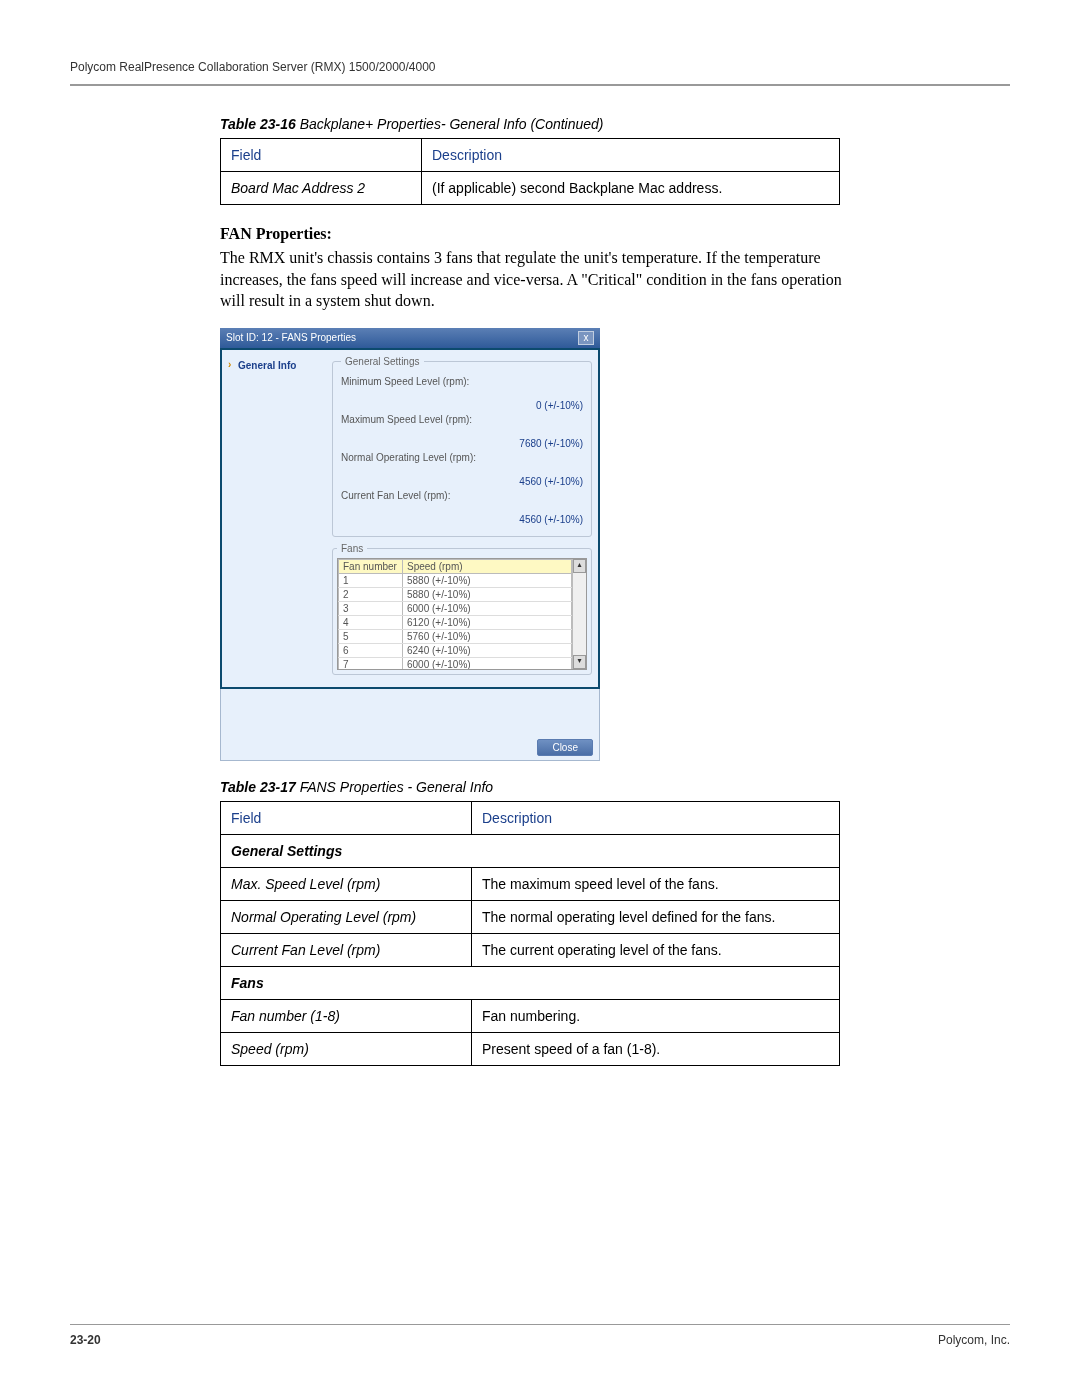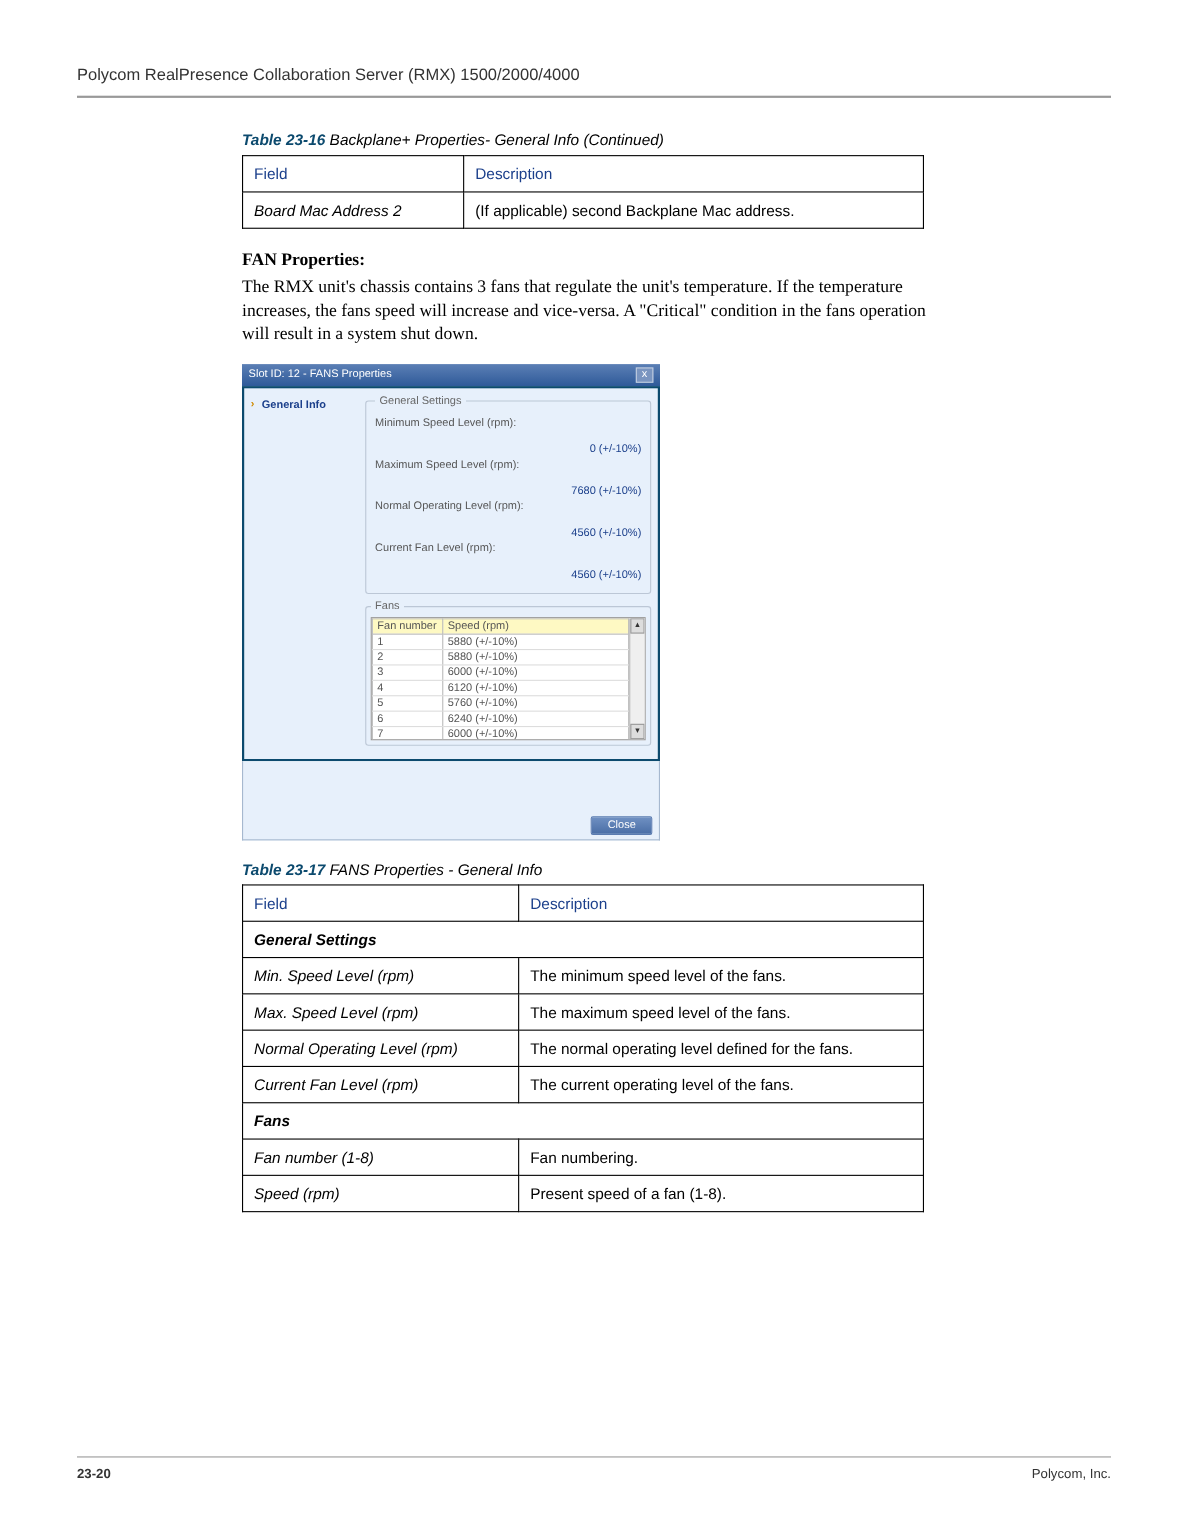--- a/index.html
+++ b/index.html
@@ -10,39 +10,39 @@
     color: #000;
     width: 1080px;
   }
   .page {
     padding: 60px 70px 40px 70px;
     box-sizing: border-box;
     min-height: 1397px;
     position: relative;
   }
   .header-line {
-    font-size: 15px;
+    font-size: 12px;
     color: #333;
     padding-bottom: 10px;
   }
   .rule {
     border: none;
     border-top: 2px solid #999;
     margin: 0 0 30px 0;
   }
   .indent {
     margin-left: 150px;
     margin-right: 0;
   }
   .caption {
     font-size: 14px;
     margin: 10px 0 6px 0;
   }
   .caption .bold-blue {
-    color: #0c4a6e;
+    color: #000000;
     font-weight: bold;
     font-style: italic;
   }
   .caption .ital {
     font-style: italic;
   }
   table.doc {
     border-collapse: collapse;
     width: 620px;
     font-size: 14px;
@@ -313,24 +313,20 @@
     <table class="doc tbl17">
       <tbody>
           <tr>
         <th>Field</th>
         <th>Description</th>
       </tr>
       <tr>
             <td class="section" colspan="2">General Settings</td>
           </tr>
       <tr>
-            <td class="fld">Min. Speed Level (rpm)</td>
-            <td>The minimum speed level of the fans.</td>
-          </tr>
-      <tr>
             <td class="fld">Max. Speed Level (rpm)</td>
             <td>The maximum speed level of the fans.</td>
           </tr>
       <tr>
             <td class="fld">Normal Operating Level (rpm)</td>
             <td>The normal operating level defined for the fans.</td>
           </tr>
       <tr>
             <td class="fld">Current Fan Level (rpm)</td>
             <td>The current operating level of the fans.</td>

